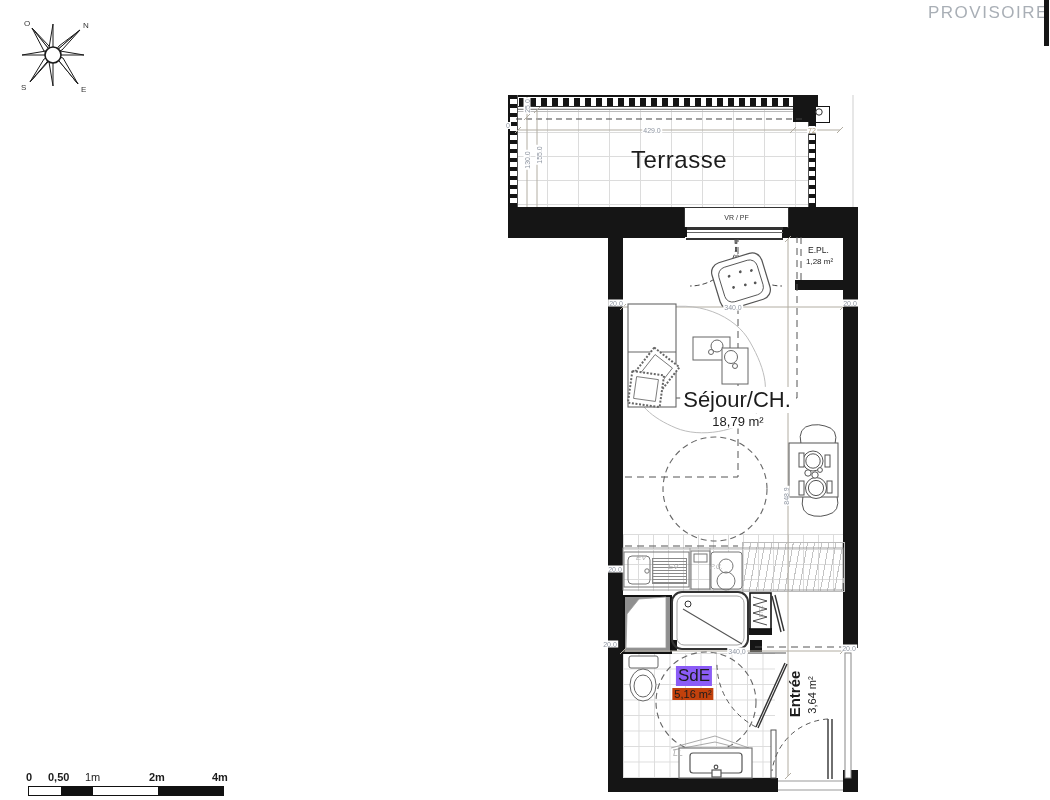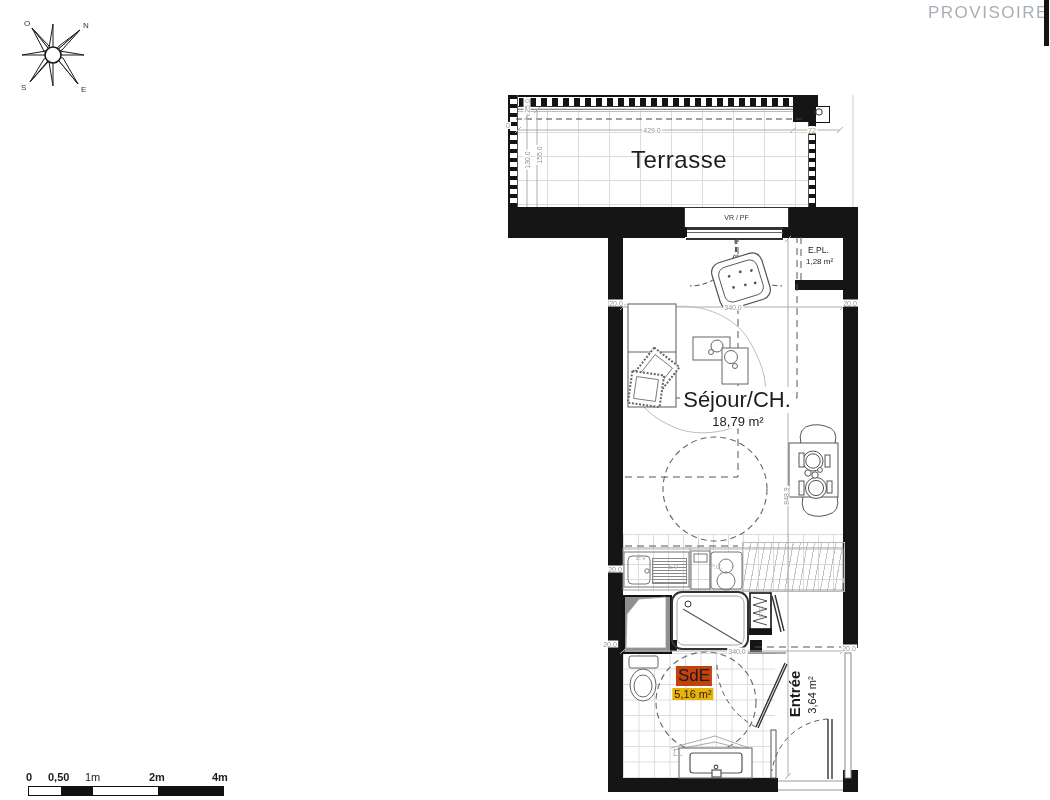--- a/index.html
+++ b/index.html
@@ -277,22 +277,22 @@
   <div class="dim ctr" style="left:733px;top:307px;">340.0</div>
   <div class="dim ctr" style="left:850px;top:303px;">20.0</div>
   <div class="dim ctr" style="left:615px;top:569px;">20.0</div>
   <div class="dim ctr" style="left:610px;top:644px;">20.0</div>
   <div class="dim ctr" style="left:737px;top:651px;">340,0</div>
   <div class="dim ctr" style="left:849px;top:648px;">20.0</div>
   <div class="dim ctr dimv" style="left:786px;top:496px;transform:translate(-50%,-50%) rotate(-90deg);">848.9</div>
 
   <div class="lbl ctr" style="left:737px;top:400px;font-size:22px;font-weight:500;background:#fff;padding:0 3px;">Séjour/CH.</div>
   <div class="lbl ctr" style="left:738px;top:421px;font-size:13px;background:#fff;padding:0 2px;text-align:right;">18,79 m²</div>
-  <div class="lbl ctr" style="left:694px;top:676px;font-size:17px;font-weight:500;background:#c2410c;padding:0 2px;">SdE</div>
-  <div class="lbl ctr" style="left:693px;top:694px;font-size:11px;background:#eab308;padding:0 2px;">5,16 m²</div>
+  <div class="lbl ctr" style="left:694px;top:676px;font-size:17px;font-weight:500;background:#8b5cf6;padding:0 2px;">SdE</div>
+  <div class="lbl ctr" style="left:693px;top:694px;font-size:11px;background:#c2410c;padding:0 2px;">5,16 m²</div>
   <div class="lbl ctr" style="left:794px;top:694px;font-size:15px;font-weight:600;transform:translate(-50%,-50%) rotate(-90deg);">Entrée</div>
   <div class="lbl ctr" style="left:812px;top:695px;font-size:11px;transform:translate(-50%,-50%) rotate(-90deg);">3,64 m²</div>
   <div class="lbl" style="left:808px;top:245px;font-size:8.5px;">E.PL.</div>
   <div class="lbl" style="left:806px;top:257px;font-size:8px;">1,28 m²</div>
 
   <div class="lbl mut" style="left:636px;top:553px;font-size:8px;">EV</div>
   <div class="lbl mut" style="left:668px;top:562px;font-size:8px;">EV</div>
   <div class="lbl mut" style="left:710px;top:563px;font-size:7px;">P.C.</div>
   <div class="lbl mut" style="left:633px;top:748px;font-size:9px;padding-left:40px;">LL</div>
   <div class="lbl ctr" style="left:761px;top:611px;font-size:4.5px;color:#888;transform:translate(-50%,-50%) rotate(-90deg);">ETEL</div>

